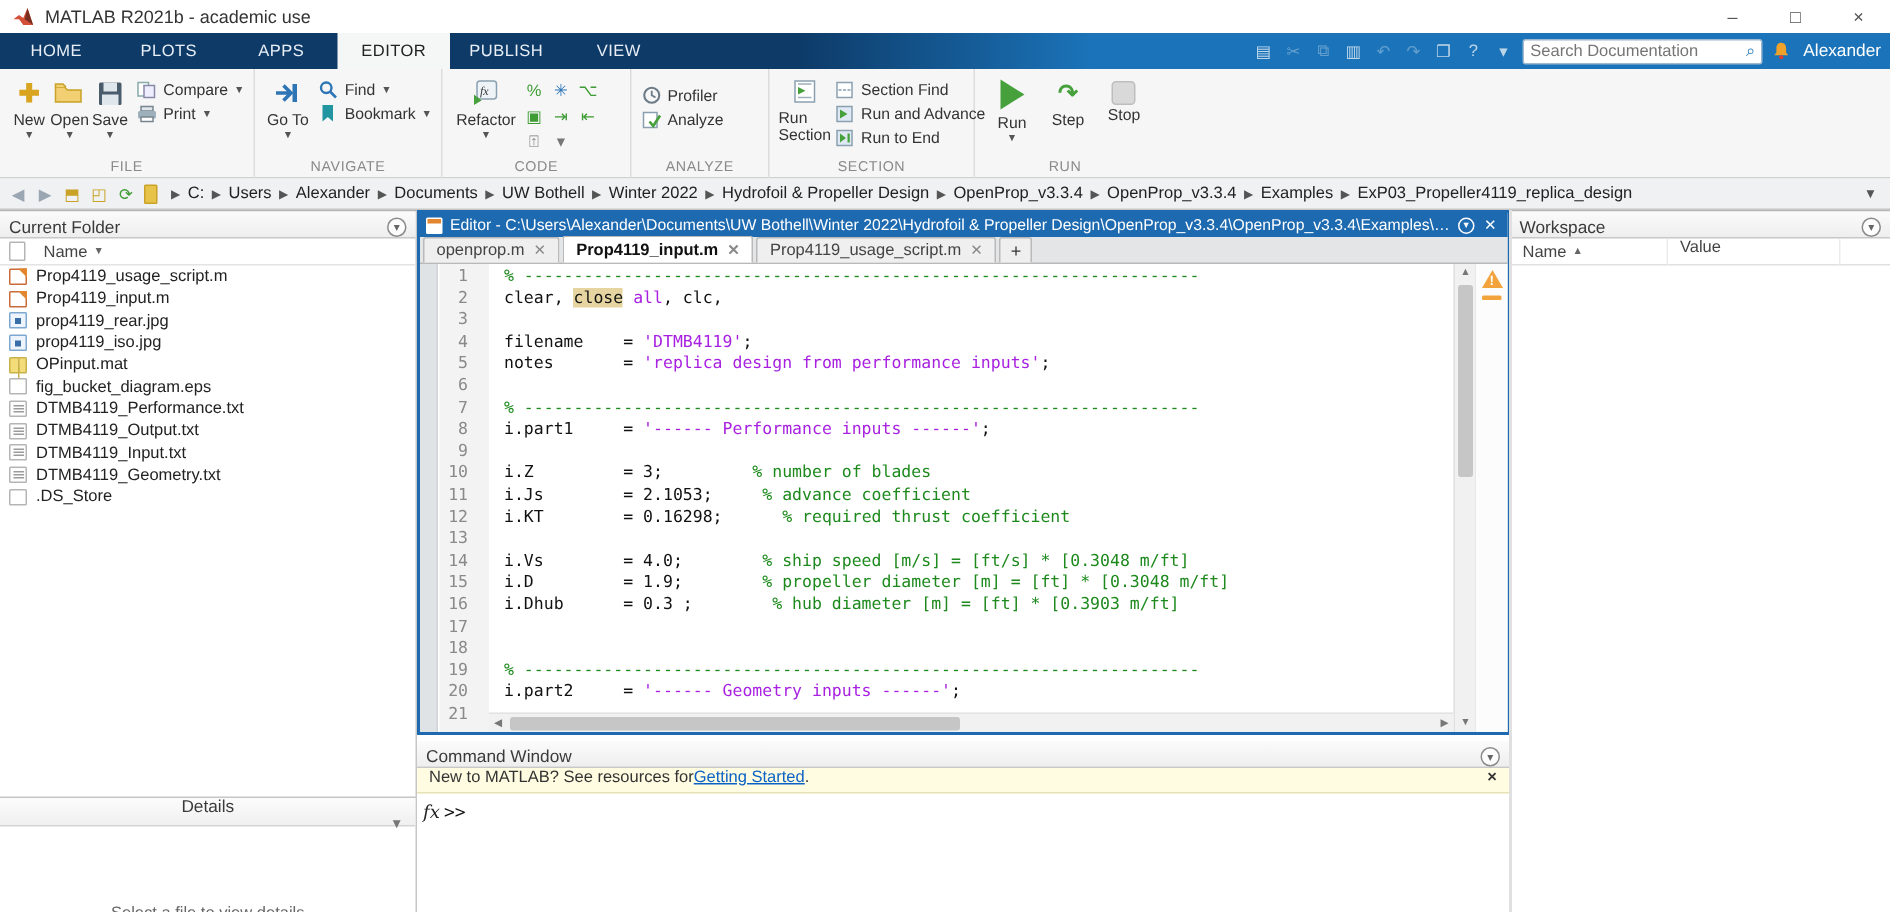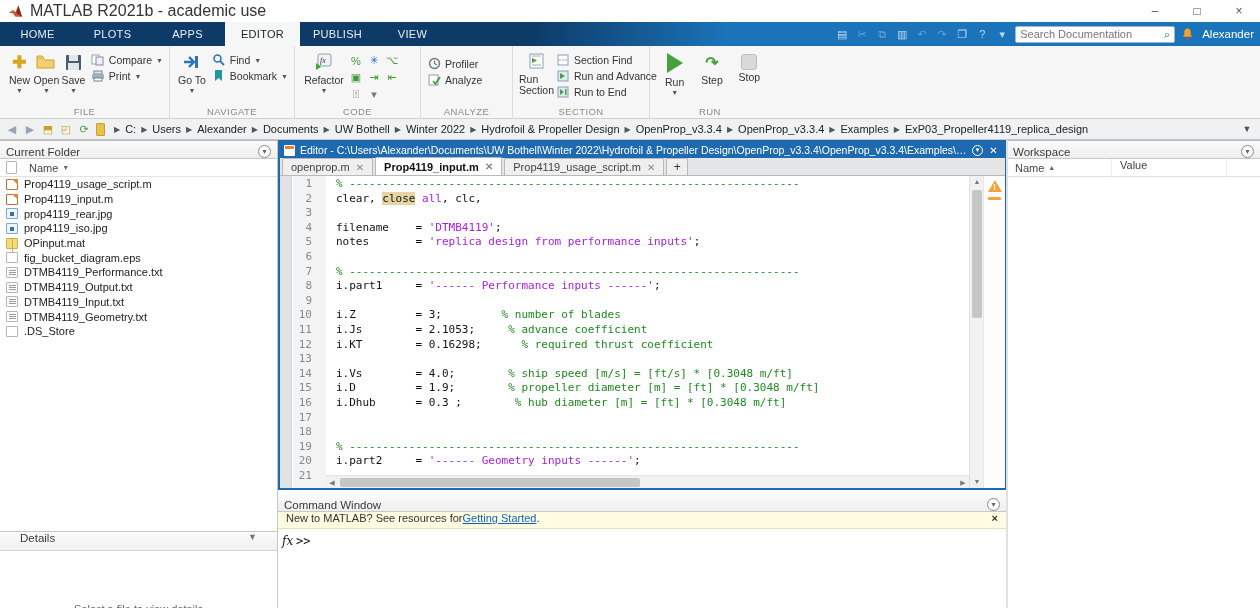--- a/index.html
+++ b/index.html
@@ -5,21 +5,21 @@
   * { margin:0; padding:0; box-sizing:border-box; }
   html,body { background:#888; }
   #stage {
     position:relative; width:1260px; height:608px; overflow:hidden;
     font-family:"Liberation Sans", sans-serif; background:#fff; color:#222;
     font-size:11px;
   }
   
   .titlebar { position:absolute; left:0; top:0; width:1260px; height:22px; background:#fff; display:flex; align-items:center; }
   .mlogo { width:15px; height:14px; margin:0 7px 0 8px; }
-  .title-text { font-size:16px; color:#333; }
+  .title-text { font-size:12px; color:#333; }
   .win-controls { position:absolute; right:0; top:0; height:22px; display:flex; }
   .win-btn { width:42px; height:22px; display:flex; align-items:center; justify-content:center; color:#555; font-size:12px; cursor:default; }
   
   .tabstrip { position:absolute; left:0; top:22px; width:1260px; height:24px;
     background:linear-gradient(to right,#0d3a67 0%,#0d3a67 42%,#1b74ba 58%,#1b74ba 100%); display:flex; }
   .rtab { width:75px; height:24px; display:flex; align-items:center; justify-content:center; color:#e8eef5; font-size:11px; letter-spacing:.3px; }
   .rtab.active { background:#f5f6f6; color:#222; }
   .qa-area { position:absolute; right:0; top:0; height:24px; display:flex; align-items:center; gap:6px; padding-right:6px; }
   .qa-icon { color:#cfe0ee; font-size:11px; width:14px; text-align:center; opacity:.9; }
   .qa-icon.dim { opacity:.4; }
@@ -73,21 +73,21 @@
   .ficon.image { background:#eef4fb; border:1px solid #7fa8d0; }
   .ficon.image::after { content:""; position:absolute; left:3px; top:3px; width:4px; height:4px; background:#3a6ea8; }
   .ficon.mat { background:#f3dd7a; border:1px solid #c9b24a; }
   .ficon.mat::after { content:""; position:absolute; left:5px; top:0; width:1px; height:9px; background:#c9b24a; box-shadow:0 4px 0 0 #c9b24a; }
   .ficon.doc { background:#fff; border:1px solid #b5b5b5; }
   .ficon.text { background:#fdfdfd; border:1px solid #b5b5b5; }
   .ficon.text::after { content:""; position:absolute; left:2px; top:2px; width:7px; height:1px; background:#9b9b9b; box-shadow:0 2px 0 0 #9b9b9b, 0 4px 0 0 #9b9b9b; }
   .fname { font-size:11px; color:#222; white-space:nowrap; }
   
   .details-panel { position:absolute; left:0; top:531px; width:278px; height:77px; border-top:1px solid #c6c6c6; border-right:1px solid #c6c6c6; background:#fff; overflow:hidden; }
-  .details-head { background:linear-gradient(#fcfcfc,#f0f0f0); border-bottom:1px solid #d5d5d5; height:19px; display:flex; padding:0 20px; font-size:11.5px; color:#3a3a3a; }
+  .details-head { background:linear-gradient(#fcfcfc,#f0f0f0); border-bottom:1px solid #d5d5d5; height:19px; display:flex; align-items:center; padding:0 8px; font-size:11.5px; color:#3a3a3a;flex-direction:column; }
   .details-head .chev { margin-left:auto; color:#777; font-size:9px; }
   .details-hint { position:absolute; left:0; right:0; bottom:-7px; text-align:center; color:#666; font-size:11px; }
   
   .editor-panel { position:absolute; left:278px; top:140px; width:729px; height:350px; border:2px solid #1d6ab0; background:#fff; display:flex; flex-direction:column; }
   .ed-head { height:16px; background:#1d6ab0; display:flex; align-items:center; padding:0 4px; color:#fff; }
   .ed-icon { width:11px; height:11px; background:#fff; border-radius:1px; margin-right:5px; position:relative; }
   .ed-icon::after { content:""; position:absolute; left:1px; top:1px; right:1px; height:3px; background:#e2872f; }
   .ed-title { font-size:10.5px; white-space:nowrap; overflow:hidden; text-overflow:ellipsis; flex:1; }
   .ed-head .hbtn { color:#fff; font-size:10px; width:15px; text-align:center; }
   .ed-head .circ { width:11px; height:11px; border:1px solid #fff; border-radius:50%; font-size:7px; display:flex; align-items:center; justify-content:center; margin-right:3px; }
@@ -529,21 +529,21 @@
           <div class="code-line"><span class="ln">6</span><span class="code-text"></span></div>
           <div class="code-line"><span class="ln">7</span><span class="code-text"><span class="tok-c">% --------------------------------------------------------------------</span></span></div>
           <div class="code-line"><span class="ln">8</span><span class="code-text"><span class="tok-p">i.part1     = </span><span class="tok-s">'------ Performance inputs ------'</span><span class="tok-p">;</span></span></div>
           <div class="code-line"><span class="ln">9</span><span class="code-text"></span></div>
           <div class="code-line"><span class="ln">10</span><span class="code-text"><span class="tok-p">i.Z         = 3;         </span><span class="tok-c">% number of blades</span></span></div>
           <div class="code-line"><span class="ln">11</span><span class="code-text"><span class="tok-p">i.Js        = 2.1053;     </span><span class="tok-c">% advance coefficient</span></span></div>
           <div class="code-line"><span class="ln">12</span><span class="code-text"><span class="tok-p">i.KT        = 0.16298;      </span><span class="tok-c">% required thrust coefficient</span></span></div>
           <div class="code-line"><span class="ln">13</span><span class="code-text"></span></div>
           <div class="code-line"><span class="ln">14</span><span class="code-text"><span class="tok-p">i.Vs        = 4.0;        </span><span class="tok-c">% ship speed [m/s] = [ft/s] * [0.3048 m/ft]</span></span></div>
           <div class="code-line"><span class="ln">15</span><span class="code-text"><span class="tok-p">i.D         = 1.9;        </span><span class="tok-c">% propeller diameter [m] = [ft] * [0.3048 m/ft]</span></span></div>
-          <div class="code-line"><span class="ln">16</span><span class="code-text"><span class="tok-p">i.Dhub      = 0.3 ;        </span><span class="tok-c">% hub diameter [m] = [ft] * [0.3048 m/ft]</span></span></div>
+          <div class="code-line"><span class="ln">16</span><span class="code-text"><span class="tok-p">i.Dhub      = 0.3 ;        </span><span class="tok-c">% hub diameter [m] = [ft] * [0.3903 m/ft]</span></span></div>
           <div class="code-line"><span class="ln">17</span><span class="code-text"></span></div>
           <div class="code-line"><span class="ln">18</span><span class="code-text"></span></div>
           <div class="code-line"><span class="ln">19</span><span class="code-text"><span class="tok-c">% --------------------------------------------------------------------</span></span></div>
           <div class="code-line"><span class="ln">20</span><span class="code-text"><span class="tok-p">i.part2     = </span><span class="tok-s">'------ Geometry inputs ------'</span><span class="tok-p">;</span></span></div>
           <div class="code-line"><span class="ln">21</span><span class="code-text"></span></div>
         </div>
       <div class="vscroll">
         <span class="arr up">▲</span>
         <div class="vthumb"></div>
         <span class="arr dn">▼</span>

